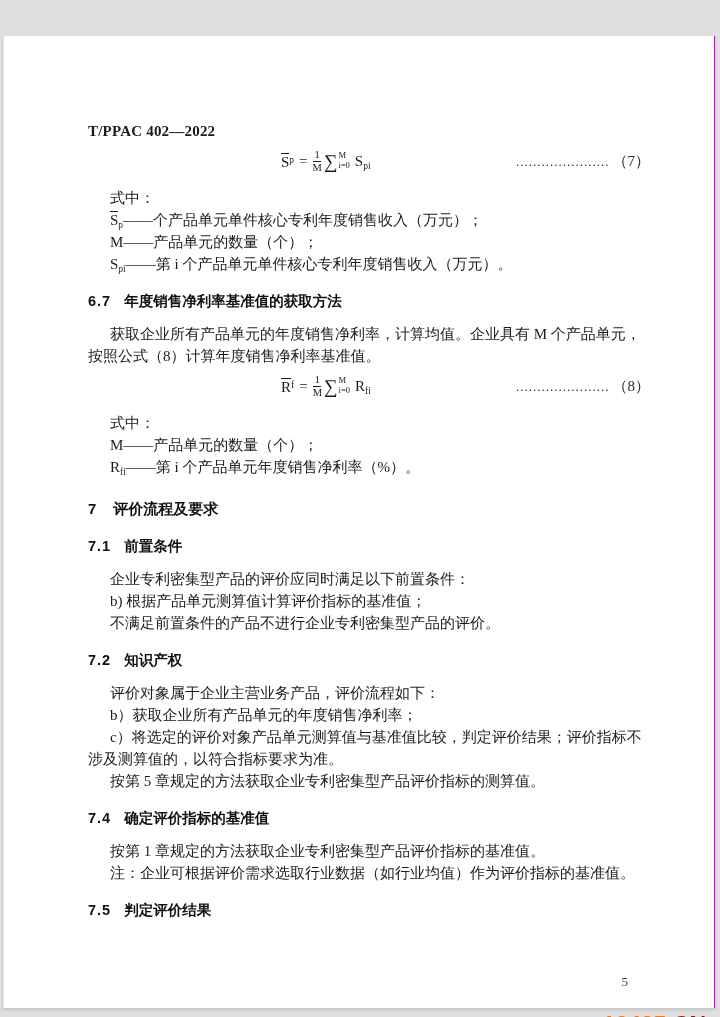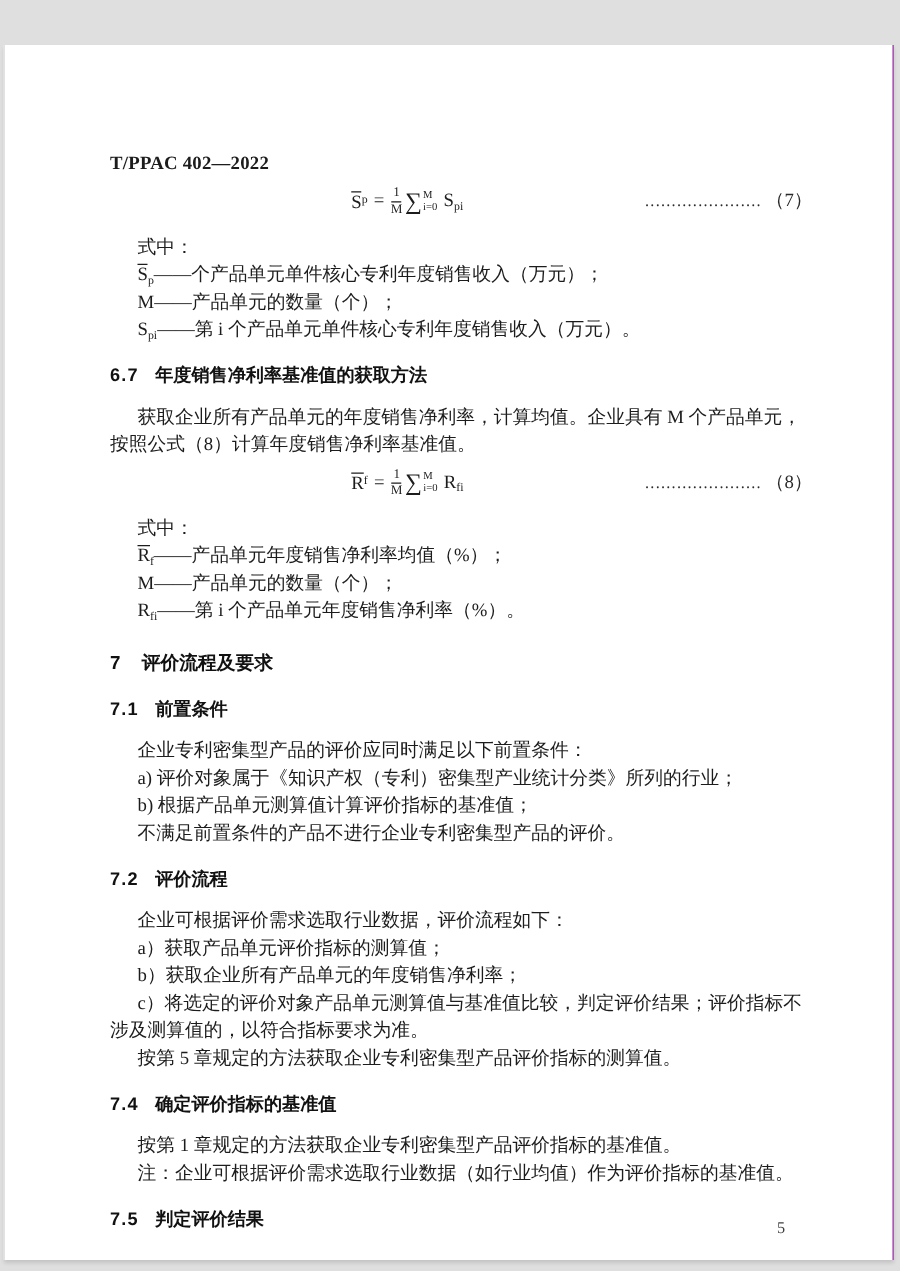--- a/index.html
+++ b/index.html
@@ -186,35 +186,32 @@
           </span>
           <span><span>R</span><sub>fi</sub></span>
         </span>
       <span class="formula-ref">
           <span class="dots">......................</span>
           <span class="fnum">（8）</span>
         </span>
     </div>
 
     <div class="where gap-s">式中：</div>
-    <div class="def-line"><span class="sym"><span class="ol">R</span><sub>f</sub></span><span>——产品单元年度销售净利率均值（%）；</span></div>
     <div class="def-line"><span class="sym"><span>M</span><sub></sub></span><span>——产品单元的数量（个）；</span></div>
     <div class="def-line"><span class="sym"><span>R</span><sub>fi</sub></span><span>——第 i 个产品单元年度销售净利率（%）。</span></div>
 
     <div class="chapter"><span class="hnum">7</span><span>评价流程及要求</span></div>
 
     <div class="h2"><span class="hnum">7.1</span><span>前置条件</span></div>
     <div class="para">企业专利密集型产品的评价应同时满足以下前置条件：</div>
-    <div class="para">a) 评价对象属于《知识产权（专利）密集型产业统计分类》所列的行业；</div>
     <div class="para">b) 根据产品单元测算值计算评价指标的基准值；</div>
     <div class="para">不满足前置条件的产品不进行企业专利密集型产品的评价。</div>
 
-    <div class="h2"><span class="hnum">7.2</span><span>评价流程</span></div>
-    <div class="para">企业可根据评价需求选取行业数据，评价流程如下：</div>
-    <div class="para">a）获取产品单元评价指标的测算值；</div>
+    <div class="h2"><span class="hnum">7.2</span><span>知识产权</span></div>
+    <div class="para">评价对象属于企业主营业务产品，评价流程如下：</div>
     <div class="para">b）获取企业所有产品单元的年度销售净利率；</div>
     <div class="para">c）将选定的评价对象产品单元测算值与基准值比较，判定评价结果；评价指标不涉及测算值的，以符合指标要求为准。</div>
 
     <div class="para">按第 5 章规定的方法获取企业专利密集型产品评价指标的测算值。</div>
 
     <div class="h2"><span class="hnum">7.4</span><span>确定评价指标的基准值</span></div>
     <div class="para">按第 1 章规定的方法获取企业专利密集型产品评价指标的基准值。</div>
     <div class="para">注：企业可根据评价需求选取行业数据（如行业均值）作为评价指标的基准值。</div>
 
     <div class="h2"><span class="hnum">7.5</span><span>判定评价结果</span></div>

